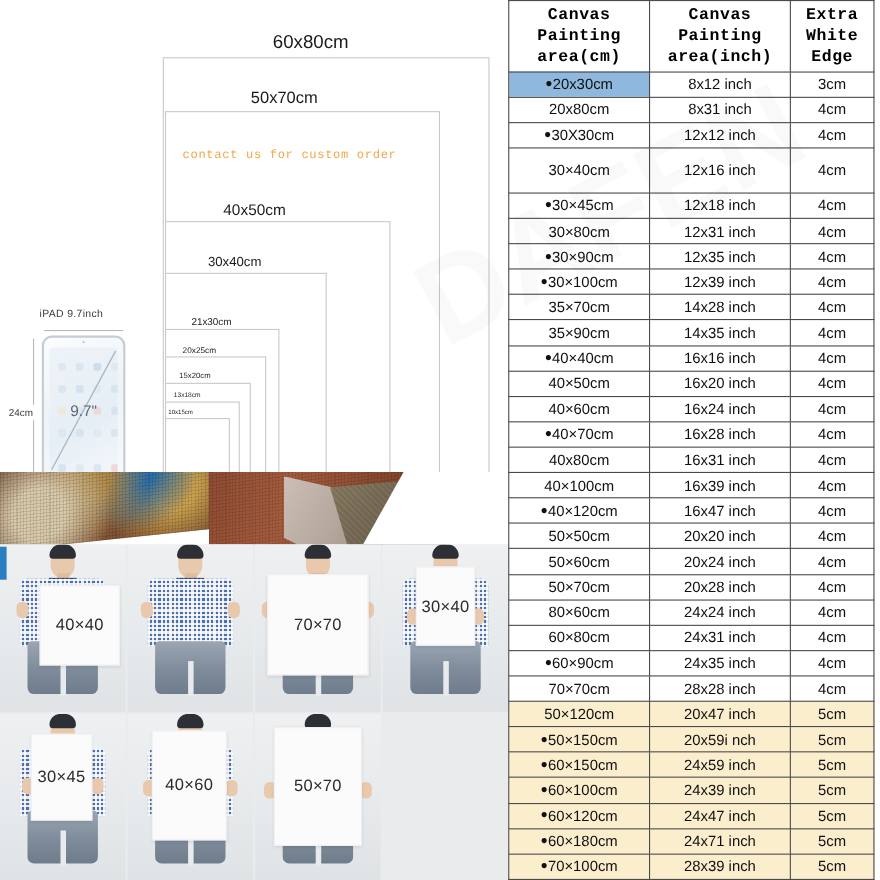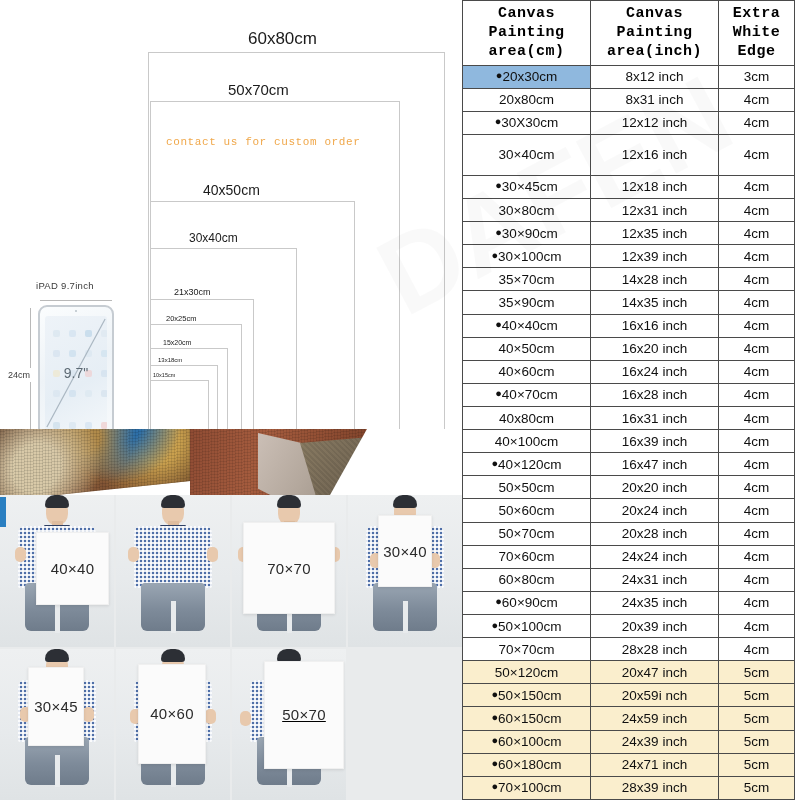--- a/index.html
+++ b/index.html
@@ -284,21 +284,21 @@
     <div class="photo-cell">
       <div class="ph-head"></div>
         <div class="ph-hair"></div>
         <div class="ph-neck"></div>
       <div class="ph-collar"></div>
         <div class="ph-shirt"></div>
       <div class="ph-shorts"></div>
         <div class="ph-leg-gap"></div>
       <div class="ph-hand-l" style="left:8px;top:62px;"></div>
         <div class="ph-hand-r" style="right:8px;top:62px;"></div>
-      <div class="ph-canvas" style="left:32px;top:12px;width:80px;height:108px;text-decoration:underline;">
+      <div class="ph-canvas" style="left:17px;top:12px;width:80px;height:108px;">
         <span>50×70</span>
       </div>
     </div>
   </div>
   <div id="blue-edge"></div>
 
   <table id="size-table">
     <colgroup>
         <col class="c1">
         <col class="c2">
@@ -418,40 +418,35 @@
           <td class="cm">50×60cm</td>
           <td>20x24 inch</td>
           <td>4cm</td>
         </tr>
         <tr>
           <td class="cm">50×70cm</td>
           <td>20x28 inch</td>
           <td>4cm</td>
         </tr>
         <tr>
-          <td class="cm">70×60cm</td>
+          <td class="cm">80×60cm</td>
           <td>24x24 inch</td>
           <td>4cm</td>
         </tr>
         <tr>
           <td class="cm">60×80cm</td>
           <td>24x31 inch</td>
           <td>4cm</td>
         </tr>
         <tr>
           <td class="cm"><span class="bullet">●</span>60×90cm</td>
           <td>24x35 inch</td>
           <td>4cm</td>
         </tr>
         <tr>
-          <td class="cm"><span class="bullet">●</span>50×100cm</td>
-          <td>20x39 inch</td>
-          <td>4cm</td>
-        </tr>
-        <tr>
           <td class="cm">70×70cm</td>
           <td>28x28 inch</td>
           <td>4cm</td>
         </tr>
         <tr class="hl-cream">
           <td class="cm">50×120cm</td>
           <td>20x47 inch</td>
           <td>5cm</td>
         </tr>
         <tr class="hl-cream">
@@ -463,20 +458,25 @@
           <td class="cm"><span class="bullet">●</span>60×150cm</td>
           <td>24x59 inch</td>
           <td>5cm</td>
         </tr>
         <tr class="hl-cream">
           <td class="cm"><span class="bullet">●</span>60×100cm</td>
           <td>24x39 inch</td>
           <td>5cm</td>
         </tr>
         <tr class="hl-cream">
+          <td class="cm"><span class="bullet">●</span>60×120cm</td>
+          <td>24x47 inch</td>
+          <td>5cm</td>
+        </tr>
+        <tr class="hl-cream">
           <td class="cm"><span class="bullet">●</span>60×180cm</td>
           <td>24x71 inch</td>
           <td>5cm</td>
         </tr>
         <tr class="hl-cream">
           <td class="cm"><span class="bullet">●</span>70×100cm</td>
           <td>28x39 inch</td>
           <td>5cm</td>
         </tr>
       </tbody>

